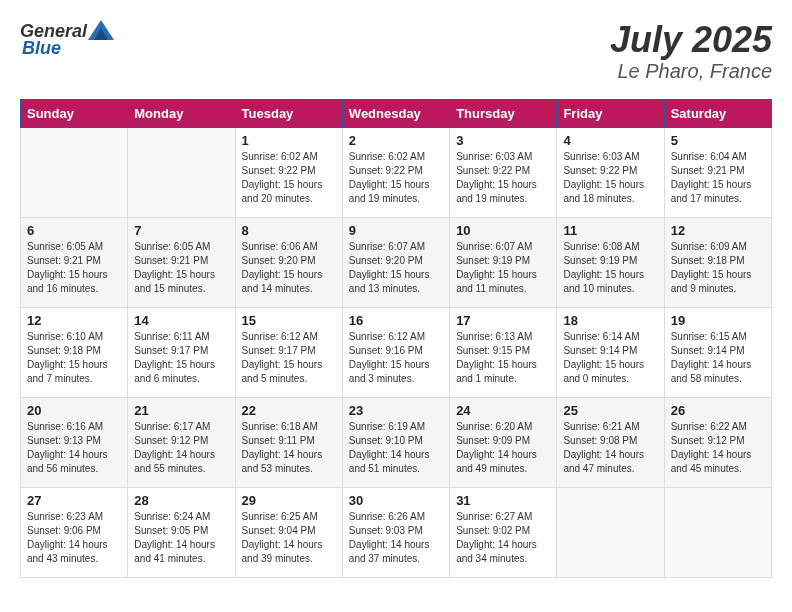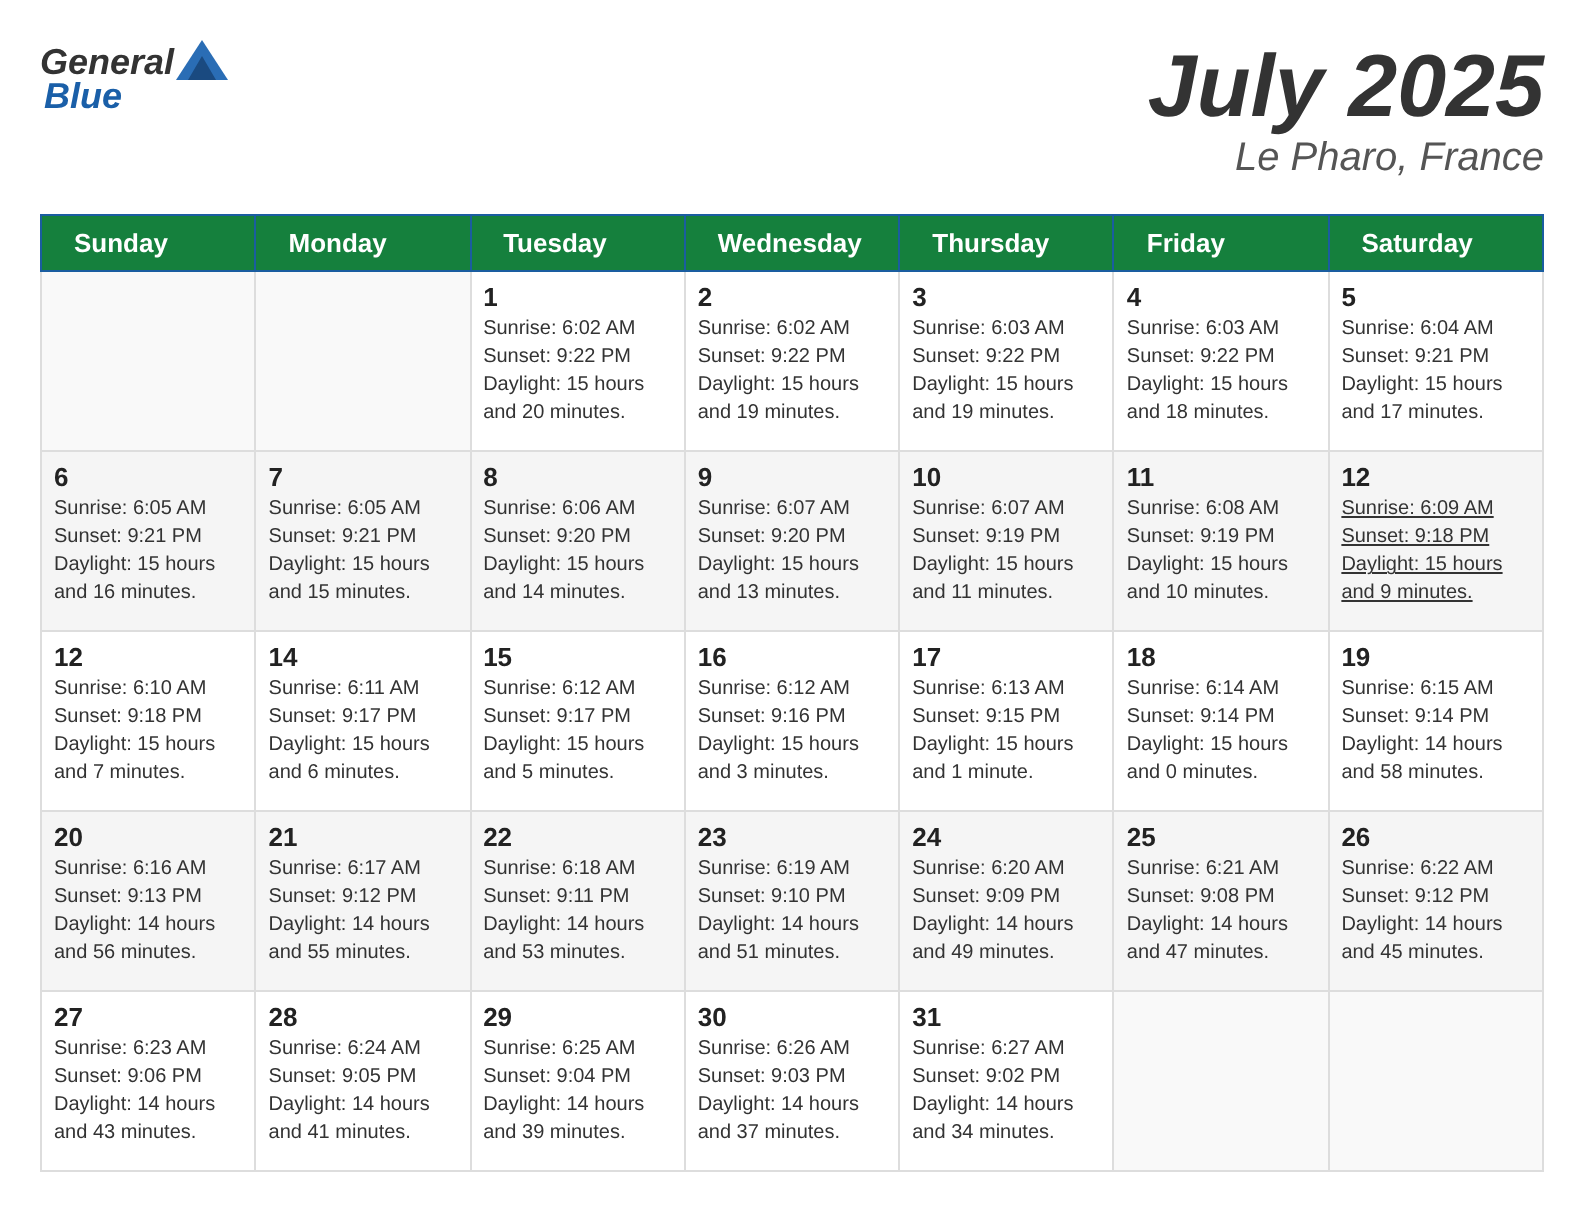--- a/index.html
+++ b/index.html
@@ -28,40 +28,40 @@
     }
     .logo-text-blue {
       font-size: 18px;
       font-weight: bold;
       color: #1a5fa8;
     }
     .title-area {
       text-align: right;
     }
     .month-title {
-      font-size: 44px;
+      font-size: 36px;
       font-weight: bold;
       color: #333;
       line-height: 1.1;
     }
     .location-title {
       font-size: 20px;
       color: #555;
     }
     .calendar {
       width: 100%;
       border-collapse: collapse;
       border: 1px solid #ccc;
     }
     .calendar th {
-      background-color: #15803d;
+      background-color: #be185d;
       color: #fff;
       font-size: 13px;
       font-weight: bold;
-      padding: 6px 16px;
+      padding: 6px 6px;
       text-align: left;
       border: 1px solid #1a5da0;
     }
     .calendar td {
       vertical-align: top;
       border: 1px solid #ddd;
       padding: 5px 6px;
       font-size: 10.5px;
       color: #333;
       width: 107px;
@@ -188,21 +188,21 @@
 Daylight: 15 hours and 11 minutes.</div>
         </td>
         <td>
           <span class="day-number">11</span>
           <div class="cell-info" style="white-space: pre-line;">Sunrise: 6:08 AM
 Sunset: 9:19 PM
 Daylight: 15 hours and 10 minutes.</div>
         </td>
         <td>
           <span class="day-number">12</span>
-          <div class="cell-info" style="white-space: pre-line; text-decoration: underline;">Sunrise: 6:09 AM
+          <div class="cell-info" style="white-space: pre-line;">Sunrise: 6:09 AM
 Sunset: 9:18 PM
 Daylight: 15 hours and 9 minutes.</div>
         </td>
       </tr>
       <tr>
         <td>
           <span class="day-number">12</span>
           <div class="cell-info" style="white-space: pre-line;">Sunrise: 6:10 AM
 Sunset: 9:18 PM
 Daylight: 15 hours and 7 minutes.</div>

